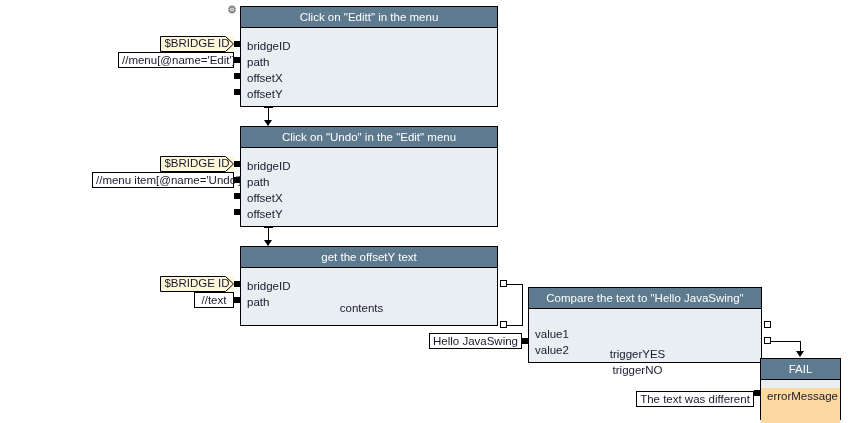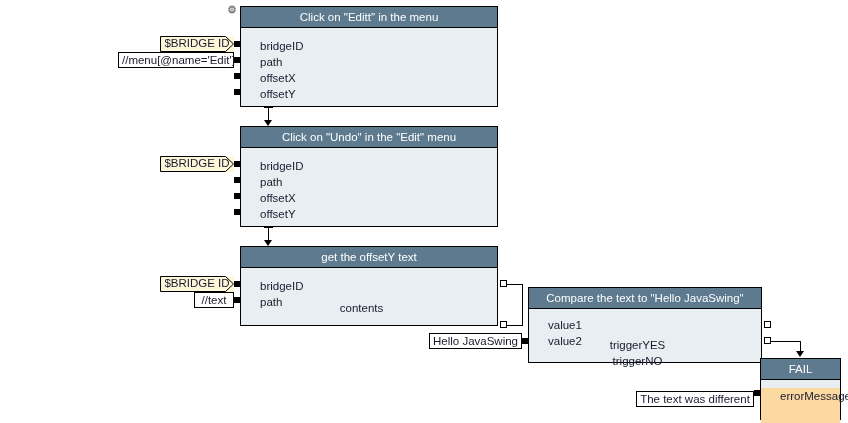--- a/index.html
+++ b/index.html
@@ -47,21 +47,21 @@
   
   .port-row {
     position: relative;
     height: 16px;
     line-height: 16px;
     font-size: 11.5px;
     color: #1a1a2e;
     box-sizing: border-box;
   }
   .port-row.in {
-    padding-left: 19px;
+    padding-left: 6px;
     text-align: left;
   }
   .port-row.out {
     padding-right: 15px;
     text-align: center;
     margin-top: 12px;
   }
 
   
   .port-filled {
@@ -226,20 +226,23 @@
 
   <div class="vlabel bridge" style="left:160px; top:156px; width:74px;">
     <div class="bridge-inner">
       <svg width="74" height="16" viewBox="0 0 74 16" style="position:absolute;left:0;top:0;">
         <polygon points="0.5,0.5 65.5,0.5 73.5,8 65.5,15.5 0.5,15.5" fill="#fdf6d8" stroke="#000000" stroke-width="1"></polygon>
       </svg>
       <span class="bridge-text">$BRIDGE ID</span>
     </div>
   </div>
 
+  <div class="vlabel" style="left:92px; top:172px; width:142px;">
+    <span>//menu item[@name='Undo']</span>
+  </div>
 
   <div class="tick-h" style="left:264px; top:227px;"></div>
   <div class="wire-v" style="left:268px; top:227px; height:14px;"></div>
   <div class="arrow-down" style="left:264px; top:240px;"></div>
 
   <div class="node" id="n3" style="left:240px; top:246px; width:258px; height:80px;">
     <div class="node-header">get the offsetY text</div>
     <div class="node-body" style="height:57px;">
       <div class="port-row in" style="margin-top:10px;">
         <span>bridgeID</span>
@@ -270,21 +273,21 @@
   </div>
 
   <div class="wire-h" style="left:507px; top:284px; width:16px;"></div>
   <div class="wire-v" style="left:522px; top:284px; height:41px;"></div>
   <div class="wire-h" style="left:507px; top:325px; width:16px;"></div>
   <div class="port-hollow" style="left:500px; top:321px;"></div>
 
   <div class="node" id="n4" style="left:528px; top:287px; width:234px; height:76px;">
     <div class="node-header">Compare the text to "Hello JavaSwing"</div>
     <div class="node-body" style="height:53px;">
-      <div class="port-row in" style="margin-top:8px;">
+      <div class="port-row in" style="margin-top:17px;">
         <span>value1</span>
       </div>
       <div class="port-row in">
         <span>value2</span>
       </div>
       <div class="port-row out" style="position:absolute; left:0; top:8px; width:100%;">
         <span>triggerYES</span>
       </div>
       <div class="port-row out" style="position:absolute; left:0; top:24px; width:100%;">
         <span>triggerNO</span>

